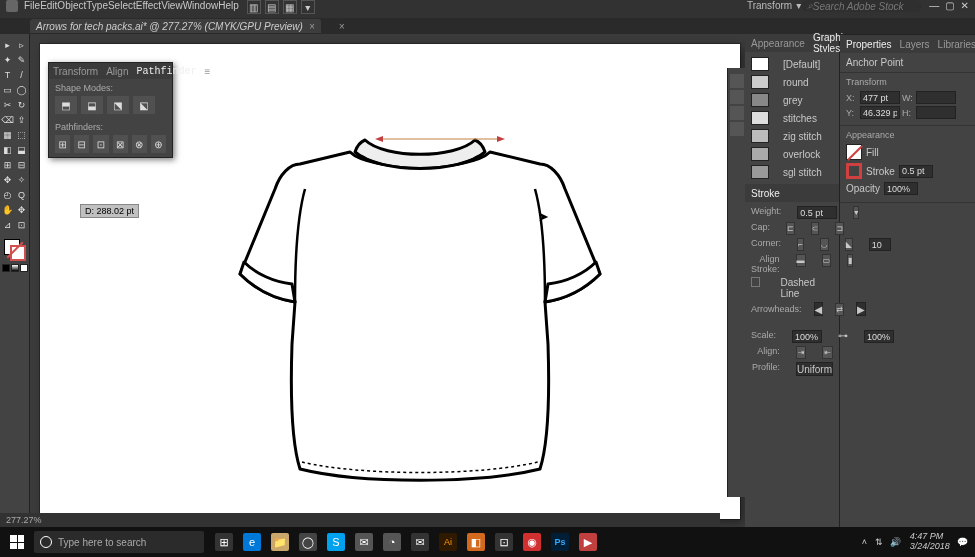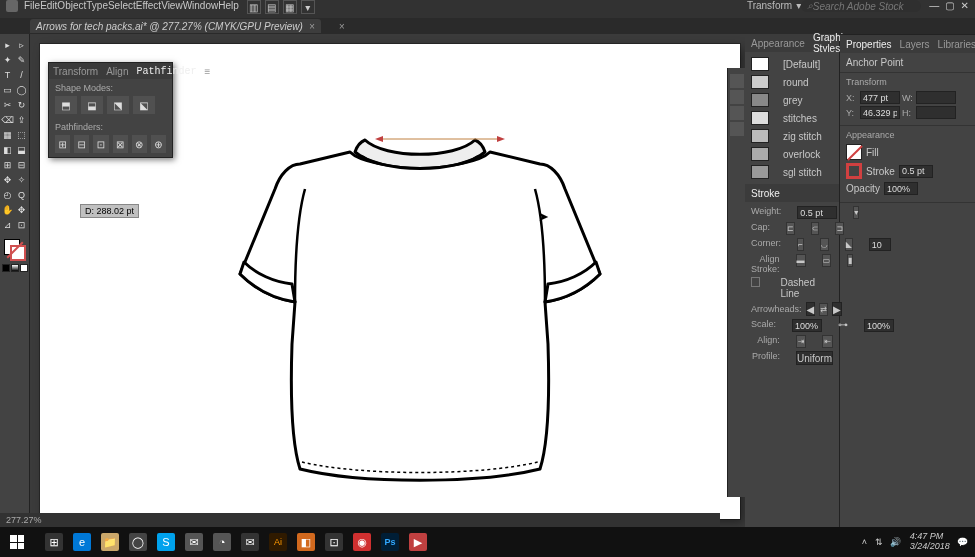--- a/index.html
+++ b/index.html
@@ -69,21 +69,21 @@
   .gs-list{display:flex;flex-direction:column;gap:2px;}
   .gs-item{display:flex;align-items:center;gap:14px;height:16px;cursor:pointer;}
   .gs-sw{width:18px;height:14px;border:1px solid #222;background:#888;}
   .stroke-panel .row{display:flex;align-items:flex-start;gap:16px;margin-bottom:3px;}
   .stroke-panel .lab{width:40px;text-align:right;color:#aaa;font-size:9px;}
   .num-input{width:40px;height:13px;background:#2f2f2f;border:1px solid #222;color:#ddd;padding:0 2px;font-size:9px;}
   .mini-btn{width:14px;height:13px;background:#555;border:1px solid #333;display:inline-flex;align-items:center;justify-content:center;font-size:8px;cursor:pointer;}
   .checkbox{width:10px;height:10px;border:1px solid #777;display:inline-block;margin-right:4px;}
   .transform-panel .row{display:flex;align-items:center;gap:2px;margin-bottom:2px;}
   .transform-panel .lab{width:12px;color:#aaa;font-size:9px;}
-  .arrowhead-row{display:flex;align-items:center;gap:4px;margin-bottom:3px;}
+  .arrowhead-row{display:flex;align-items:center;gap:12px;margin-bottom:14px;}
   .ah-sel{width:28px;height:14px;background:#2f2f2f;border:1px solid #222;display:flex;align-items:center;justify-content:center;}
   .prop-panel{border-top:1px solid #222;}
   .prop-panel .sect{padding:4px 6px;border-bottom:1px solid #333;}
   .prop-panel .hd{color:#aaa;font-size:9px;margin-bottom:4px;}
   .fillstroke{display:flex;align-items:center;gap:4px;margin-bottom:3px;}
   .fs-sw{width:16px;height:16px;border:1px solid #222;}
   
   .taskbar{position:absolute;bottom:0;left:0;right:0;height:30px;background:#111;display:flex;align-items:center;color:#fff;}
   .start{width:34px;height:30px;display:flex;align-items:center;justify-content:center;}
   .win-grid{width:14px;height:14px;display:grid;grid-template-columns:1fr 1fr;grid-template-rows:1fr 1fr;gap:1px;}
@@ -450,20 +450,24 @@
 
 <div class="taskbar">
   <div class="start">
       <div class="win-grid">
         <div></div>
         <div></div>
         <div></div>
         <div></div>
       </div>
     </div>
+  <div class="search-box">
+    <div class="circle"></div>
+    <span>Type here to search</span>
+  </div>
   <div class="tb-icons">
     <div class="tb-icon">
         <div class="bx" style="background:#333">⊞</div>
       </div>
     <div class="tb-icon">
         <div class="bx" style="background:#0078d7">e</div>
       </div>
     <div class="tb-icon">
         <div class="bx" style="background:#caa76a">📁</div>
       </div>

